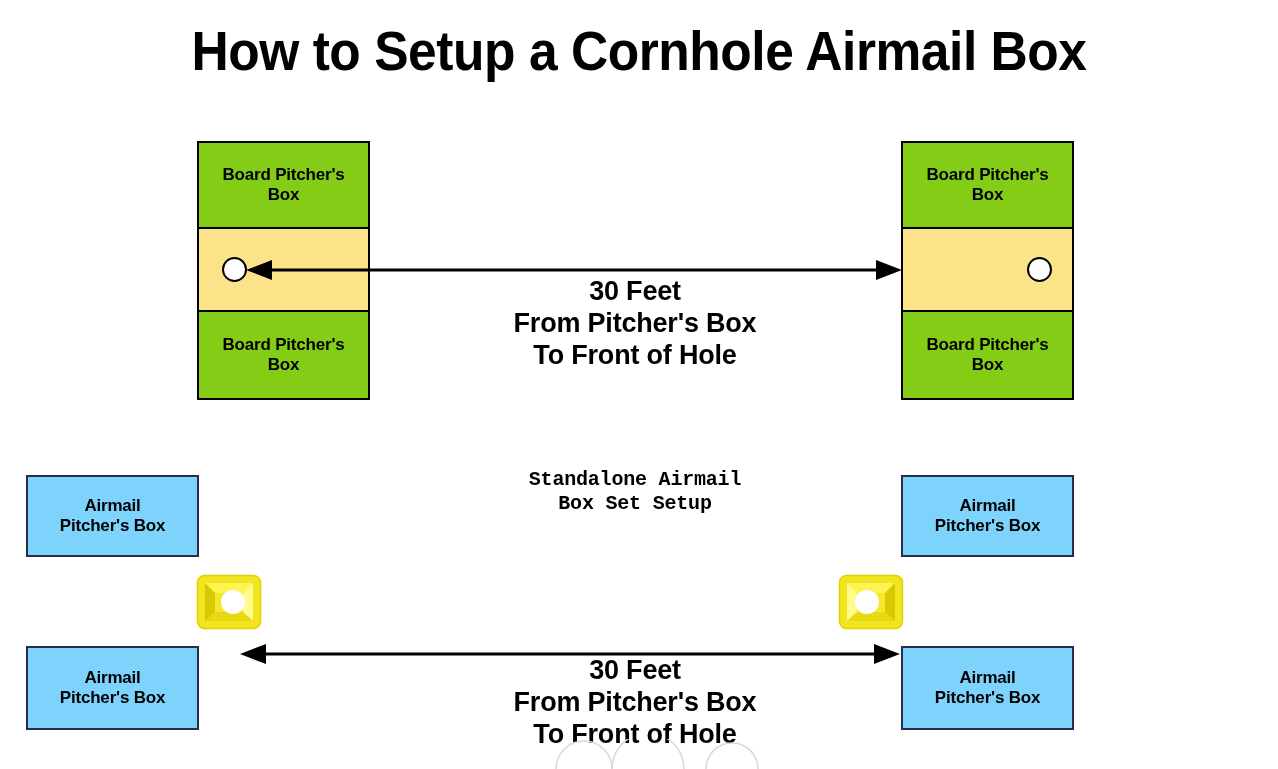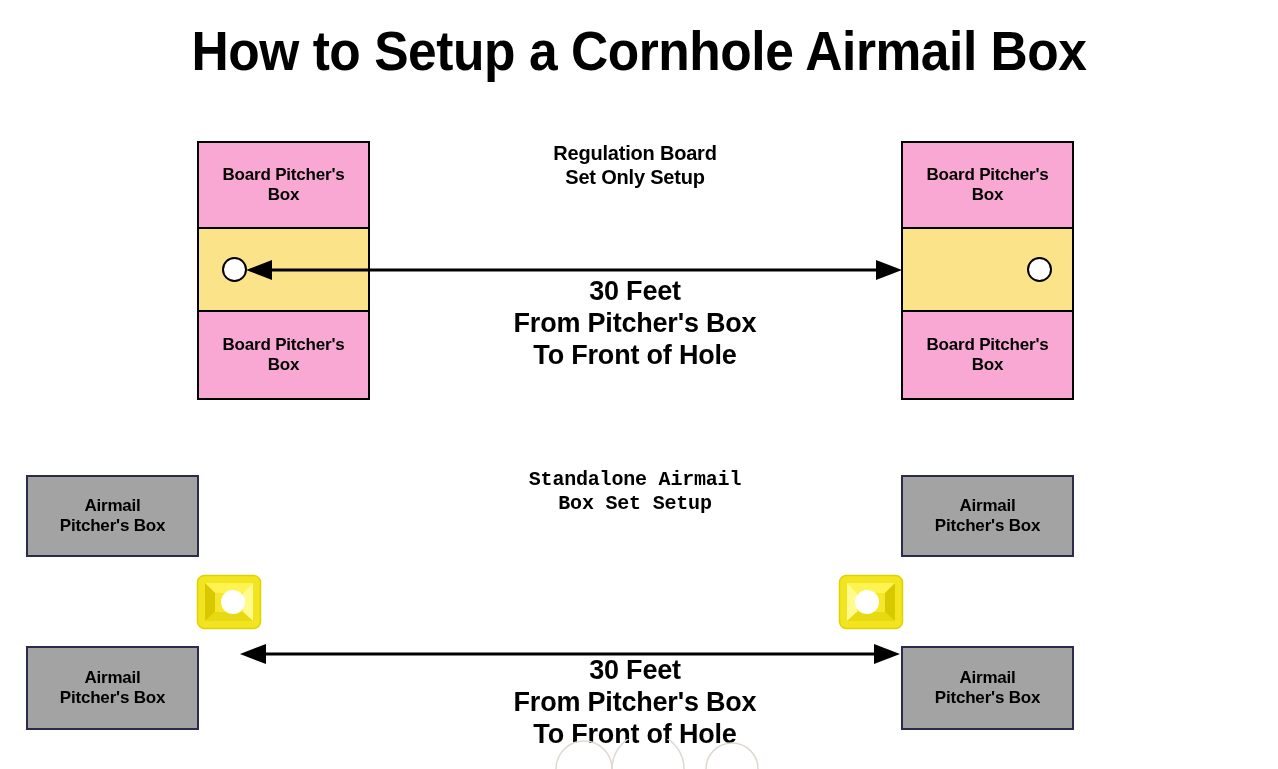--- a/index.html
+++ b/index.html
@@ -55,21 +55,21 @@
     border: 2px solid #000000;
     display: flex;
     align-items: center;
     justify-content: center;
     text-align: center;
     font-weight: bold;
     font-size: 17px;
     line-height: 1.18;
     letter-spacing: -0.2px;
   }
-  .cell.gray   { background: #f9a8d4; }
+  .cell.gray   { background: #84cc16; }
   .cell.yellow { background: #fbe38a; }
 
   .cell-label { display: block; white-space: pre-line; }
 
   
   .hole {
     position: absolute;
     width: 25px;
     height: 25px;
     border-radius: 50%;
@@ -93,21 +93,21 @@
   
   .arrow-svg {
     position: absolute;
     overflow: visible;
   }
 
   
   .airmail-box {
     position: absolute;
     box-sizing: border-box;
-    background: #a3a3a3;
+    background: #7dd3fc;
     border: 2px solid #2b2b4d;
     display: flex;
     align-items: center;
     justify-content: center;
     text-align: center;
     font-weight: bold;
     font-size: 17px;
     line-height: 1.2;
     letter-spacing: -0.2px;
   }
@@ -159,22 +159,20 @@
     <div class="cell yellow" style="left:901px; top:227px; width:173px; height:85px;">
       <span class="cell-label"></span>
     </div>
     <div class="hole" style="left:1027px; top:257px;"></div>
     <div class="cell gray" style="left:901px; top:310px; width:173px; height:90px;">
       <span class="cell-label">Board Pitcher's
 Box</span>
     </div>
   </div>
 
-  <div class="caption heading" style="left:489px; top:142px; width:292px;">Regulation Board
-Set Only Setup</div>
 
   <svg class="arrow-svg" style="left:246px; top:257px;" width="656" height="26" viewBox="0 0 656 26">
     <line x1="20" y1="13" x2="636" y2="13" stroke="#000000" stroke-width="3"></line>
     <polygon points="0,13 26,3 26,23" fill="#000000"></polygon>
     <polygon points="656,13 630,3 630,23" fill="#000000"></polygon>
   </svg>
 
   <div class="caption measure" style="left:489px; top:276px; width:292px;">30 Feet
 From Pitcher's Box
 To Front of Hole</div>

